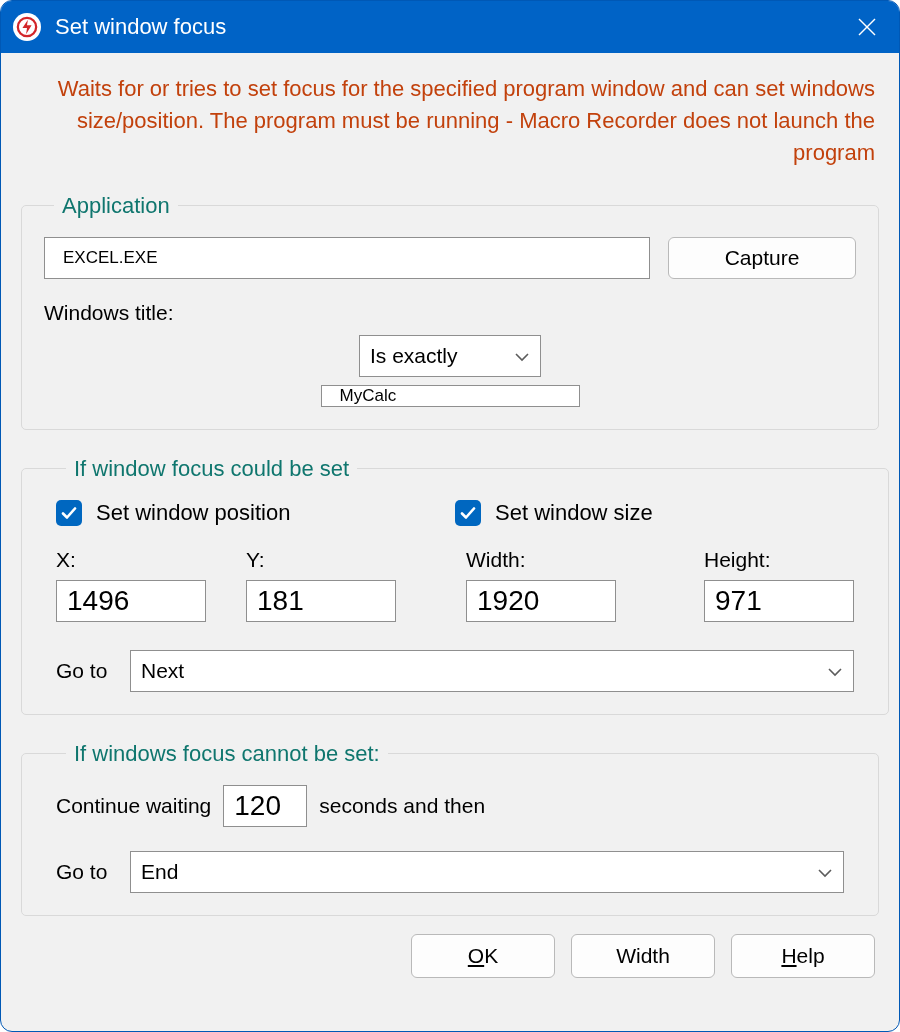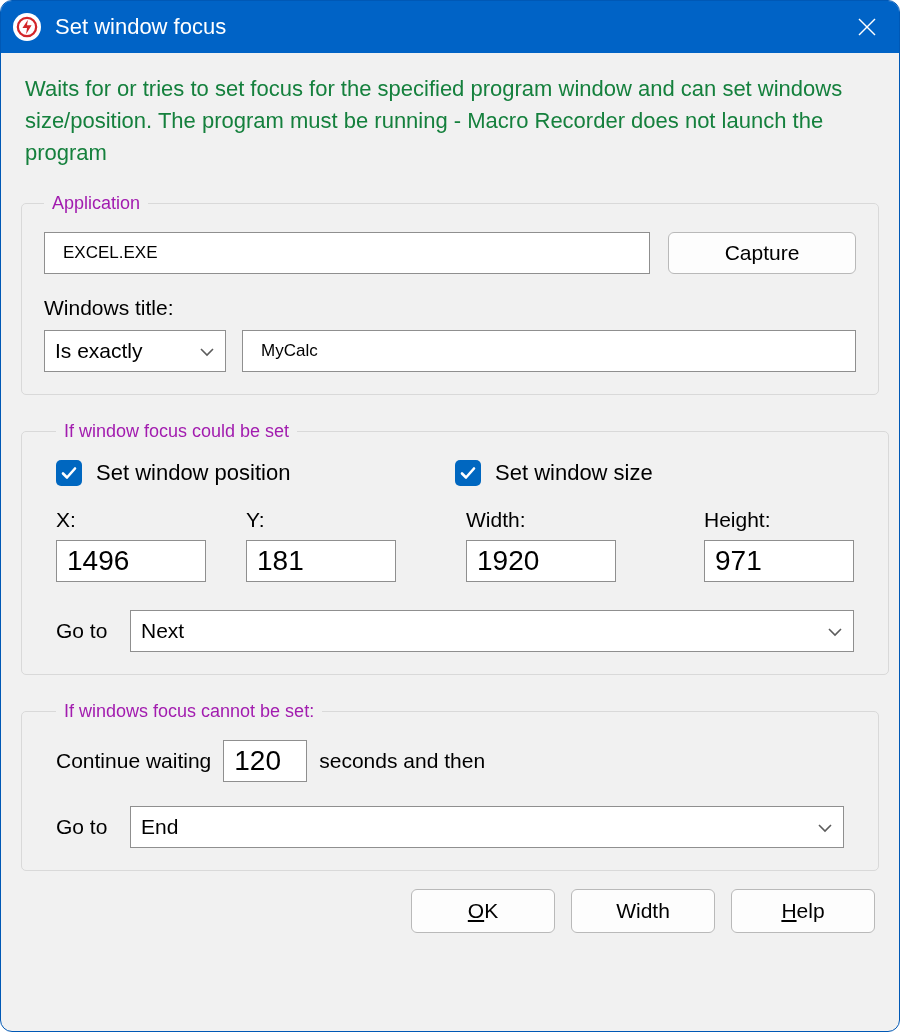--- a/index.html
+++ b/index.html
@@ -54,35 +54,37 @@
   }
   .titlebar .close-btn svg { stroke: #fff; }
   .content {
     padding: 16px 20px 18px 20px;
     flex: 1;
     display: flex;
     flex-direction: column;
   }
   .description {
     font-size: 22px;
-    color: #15803d;
+    color: #c2410c;
     line-height: 1.45;
     margin: 4px 4px 10px 4px;
+    text-align: right;
   }
   fieldset.group {
     border: 1px solid #d9d9d9;
     border-radius: 5px;
     margin: 14px 0 0 0;
     padding: 18px 22px 22px 22px;
     position: relative;
   }
   fieldset.group > legend {
     padding: 0 8px;
-    font-size: 18px;
-    color: #a21caf;
+    font-size: 22px;
+    margin-left: 10px;
+    color: #0f766e;
   }
   .row { display: flex; align-items: center; gap: 14px; }
   input[type="text"].textinput, .textinput {
     height: 42px;
     border: 1px solid #8f8f8f;
     background: #fff;
     font-size: 17px;
     padding: 0 18px;
     font-family: inherit;
   }
@@ -175,21 +177,21 @@
     <fieldset class="group">
       <legend>Application</legend>
 
       <div class="row" style="gap:18px;">
         <input type="text" class="textinput" style="flex: 1 1 0%;" value="EXCEL.EXE">
         <button class="btn" style="width:188px;">Capture</button>
       </div>
 
       <div class="lbl" style="margin-top:22px;">Windows title:</div>
 
-      <div class="row" style="margin-top:10px; gap:16px;">
+      <div class="row" style="margin-top:10px; gap:8px;flex-direction:column;">
         <div class="select" style="width:182px;">
           <span>Is exactly</span>
           <span class="chev">
             <svg width="16" height="12" viewBox="0 0 16 12" fill="none" stroke-width="1.6">
               <polyline points="2,3 8,9 14,3"></polyline>
             </svg>
           </span>
         </div>
         <input type="text" class="textinput focused" style="flex: 1 1 0%;" value="MyCalc">
       </div>

